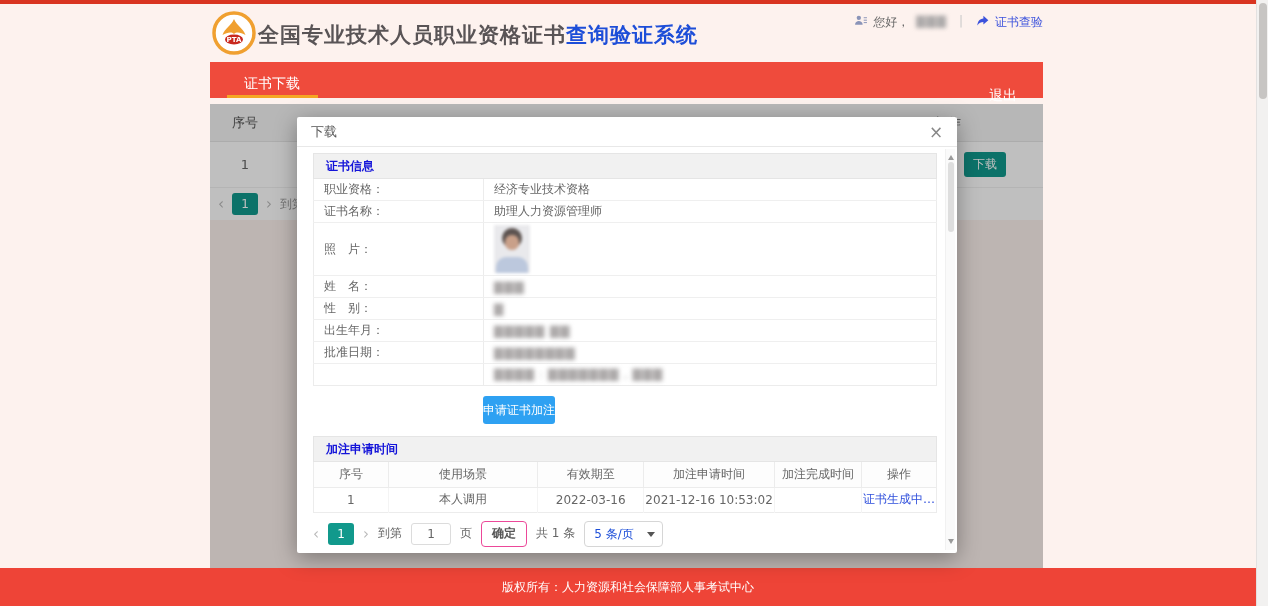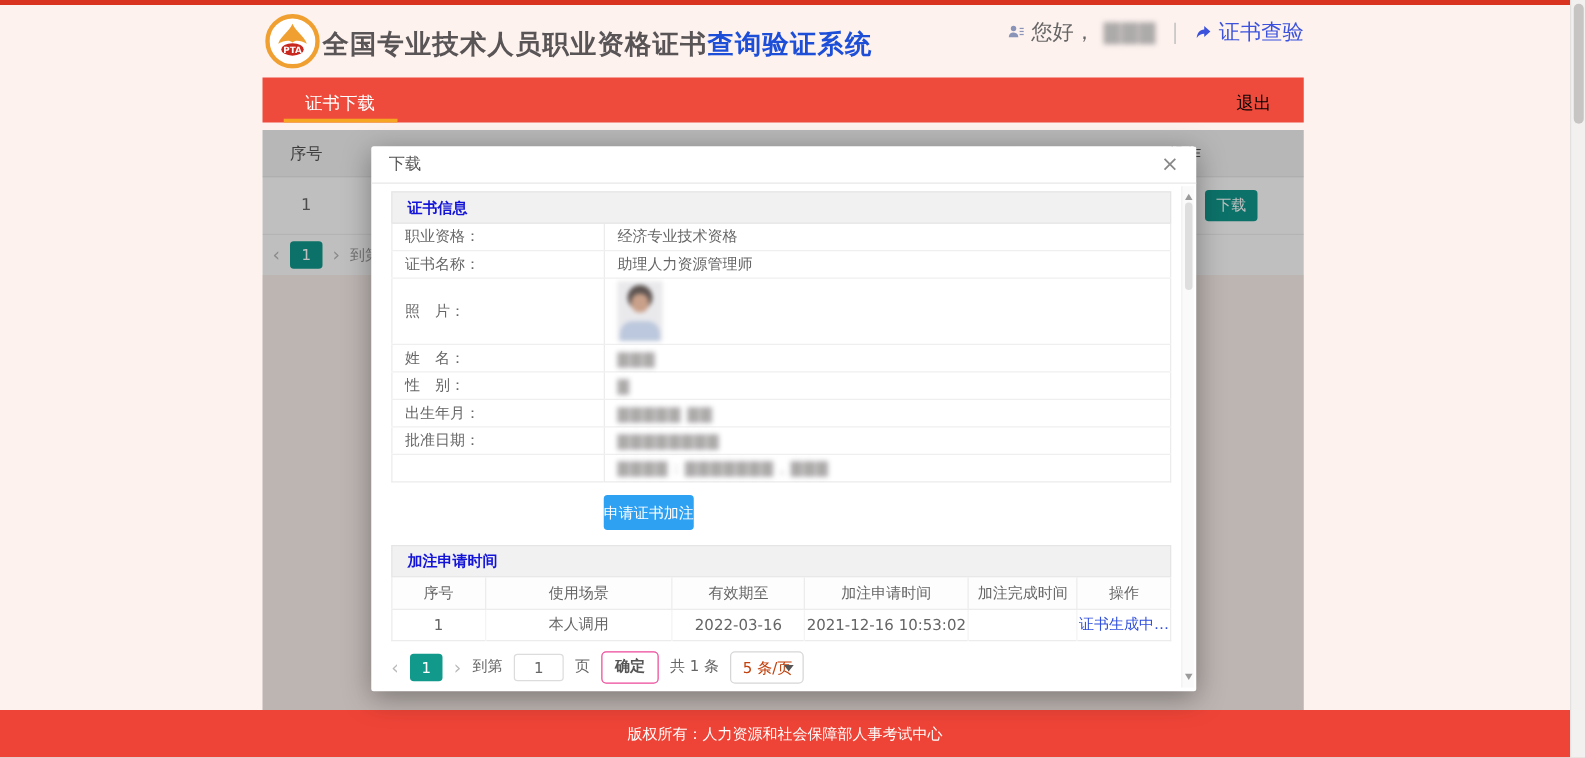--- a/index.html
+++ b/index.html
@@ -11,32 +11,32 @@
 
   
   .browser-scrollbar { position:absolute; right:0; top:0; width:12px; height:606px; background:#f2f1f0; border-left:1px solid #e3e1e0; }
   .browser-scrollbar .thumb { position:absolute; top:3px; left:2px; width:8px; height:96px; background:#c7c5c3; border-radius:4px; }
 
   
   .app-header { position:absolute; top:4px; left:210px; width:833px; height:58px; }
   .logo { position:absolute; left:2px; top:7px; width:44px; height:44px; }
   .app-title { position:absolute; left:48px; top:17px; font-size:21px; font-weight:bold; color:#595456; letter-spacing:1px; }
   .app-title .accent { color:#1d4ed8; }
-  .user-block { position:absolute; right:0; top:10px; display:flex; align-items:center; font-size:17px; color:#666; gap:5px; }
+  .user-block { position:absolute; right:0; top:10px; display:flex; font-size:12px; color:#666; gap:5px; }
   .user-block .redact-name { margin-left:2px; }
   .user-block .divider { color:#c9c9c9; margin:0 7px; }
   .verify-link { color:#3c52dc; cursor:pointer; }
 
   .redact { color:#adaaaa; filter:blur(2px); letter-spacing:1px; }
 
   
   .nav { position:absolute; top:62px; left:210px; width:833px; height:36px; background:#ef4b3c; }
   .nav-item { position:absolute; left:34px; top:0; height:42px; line-height:42px; font-size:14px; color:#fff; cursor:pointer; }
   .nav-underline { position:absolute; left:17px; bottom:0; width:91px; height:3px; background:#f5a623; }
-  .nav-logout { position:absolute; right:26px; top:0; height:42px; line-height:42px; font-size:14px; color:#000000; cursor:pointer; }
+  .nav-logout { position:absolute; right:26px; top:12px; height:42px; line-height:42px; font-size:14px; color:#ffffff; cursor:pointer; }
 
   
   .panel { position:absolute; top:104px; left:210px; width:833px; background:#fff; z-index:1; }
   .bg-thead { display:flex; align-items:center; height:38px; background:#f4f4f4; border-bottom:1px solid #e6e6e6; font-size:13px; color:#555; }
   .bg-row { display:flex; align-items:center; height:46px; font-size:13px; color:#666; border-bottom:1px solid #f1f1f1; background:#fff; }
   .cell-seq { width:70px; text-align:center; }
   .cell-fill { flex:1; }
   .cell-action { width:190px; text-align:center; display:flex; justify-content:center; gap:8px; }
   .teal-btn { background:#11998c; color:#fff; border:none; border-radius:3px; font-size:12px; padding:4px 9px; cursor:pointer; font-family:inherit; }
   .bg-pager { display:flex; align-items:center; height:32px; padding-left:8px; gap:8px; font-size:12px; color:#999; background:#fff; }
@@ -69,21 +69,21 @@
 
   .annot-table { width:100%; border-collapse:collapse; font-size:12px; color:#666; text-align:center; border:1px solid #ececec; border-top:none; }
   .annot-table th { font-weight:normal; color:#666; height:25px; background:#fdfdfd; border-right:1px solid #ececec; border-bottom:1px solid #ececec; }
   .annot-table th:last-child, .annot-table td:last-child { border-right:none; }
   .annot-table td { height:25px; border-right:1px solid #f4f4f4; }
   .annot-link { color:#2f4fdc; cursor:pointer; }
 
   .m-pager { display:flex; align-items:center; gap:9px; margin-top:8px; font-size:12px; color:#666; }
   .goto-input { width:40px; height:22px; border:1px solid #dcdcdc; border-radius:3px; text-align:center; font-size:12px; color:#666; font-family:inherit; }
   .confirm-btn { height:26px; padding:0 10px; background:#fff; border:1px solid #ec4899; border-radius:4px; font-weight:bold; color:#555; font-size:12px; cursor:pointer; font-family:inherit; }
-  .size-select { height:26px; line-height:24px; padding:0 8px 0 9px; border:1px solid #d6d6d6; border-radius:4px; position:relative; cursor:pointer; color:#c2410c; }
+  .size-select { height:26px; line-height:24px; padding:0 28px 0 9px; border:1px solid #d6d6d6; border-radius:4px; position:relative; cursor:pointer; color:#1d4ed8; }
   .size-select .caret { position:absolute; right:7px; top:10px; width:0; height:0; border:4px solid transparent; border-top:5px solid #555; }
 
   .modal-scrollbar { position:absolute; top:32px; right:2px; bottom:3px; width:10px; background:#fafafa; border-left:1px solid #f1f1f1; }
   .sb-up, .sb-down { position:absolute; left:2px; width:0; height:0; border:3px solid transparent; }
   .sb-up { top:3px; border-bottom:5px solid #9a9a9a; }
   .sb-down { bottom:3px; border-top:5px solid #9a9a9a; }
   .sb-thumb { position:absolute; top:13px; left:2px; width:6px; height:70px; background:#dedede; border-radius:3px; }
 
   
   .footer { position:absolute; left:0; bottom:0; width:1256px; height:38px; background:#ee4437; color:#fff; font-size:12px; display:flex; align-items:center; justify-content:center; }

